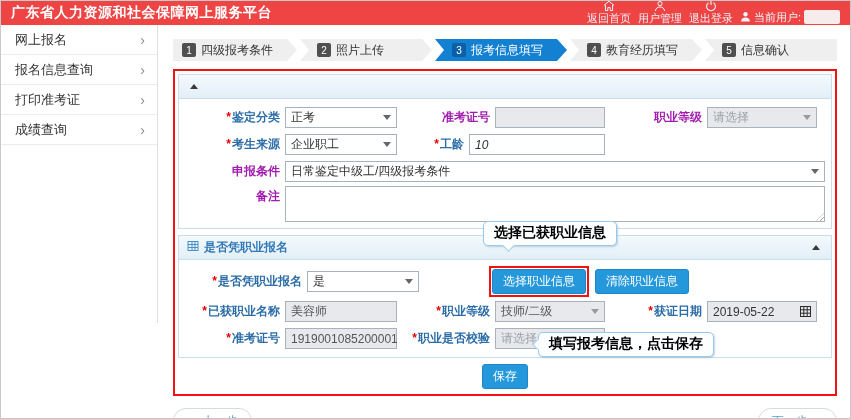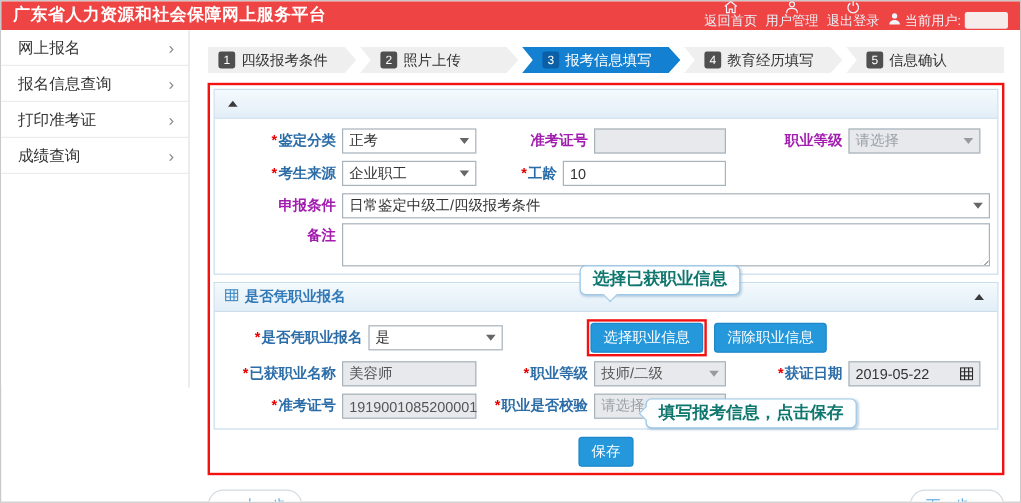--- a/index.html
+++ b/index.html
@@ -51,29 +51,29 @@
   .star { color:#e60000; margin-right:1px; }
   .ctl { height:21px; border:1px solid #a7b2bb; font-size:12px; display:flex; align-items:center; padding:0 5px; background:#fff; color:#333; }
   .sel { justify-content:space-between; cursor:pointer; }
   .dda { width:0; height:0; border-left:4px solid transparent; border-right:4px solid transparent; border-top:5px solid #666; margin-left:4px; }
   .dis { background:#e7e9ec; color:#555; }
   .dis .dda { border-top-color:#9a9a9a; }
   .ph { color:#9aa1a8; }
   .tareawrap { position:relative; flex:1; }
   .tarea { width:100%; height:36px; border:1px solid #a7b2bb; font:12px "Liberation Sans","DejaVu Sans",sans-serif; resize:none; padding:2px 4px; display:block; }
   .grip { position:absolute; right:1px; bottom:1px; width:8px; height:8px; background:repeating-linear-gradient(135deg,#fff 0 2px,#a9a9a9 2px 3px); clip-path:polygon(100% 0,100% 100%,0 100%); pointer-events:none; }
-  .w100{width:100px;} .w112{width:112px;} .w98{width:98px;} .w110{width:110px;} .w102{width:102px;} .w72{width:72px;} .w136{width:136px;} .w122{width:122px;} .grow{flex:1;}
+  .w100{width:100px;} .w112{width:112px;} .w98{width:98px;} .w110{width:110px;} .w102{width:102px;} .w72{width:72px;} .w136{width:136px;font-style:italic;} .w122{width:122px;} .grow{flex:1;}
   .cal-ic { margin-left:4px; display:flex; }
   
   .btn-blue { background:#2598dc; color:#fff; font-size:12px; border:1px solid #1d87c9; border-radius:3px; padding:3px 10px; cursor:pointer; font-family:inherit; }
   .red-hl { border:2px solid #f31212; padding:1px; display:inline-flex; }
   .btnrow { margin-left:70px; display:flex; align-items:center; gap:6px; }
   .saverow { display:flex; justify-content:center; margin:5px 0 2px; }
   
-  .callout { position:absolute; background:#fdfeff; border:1px solid #9cc7e6; border-radius:5px; color:#0f766e; font-size:14px; font-weight:bold; padding:2px 10px 3px; box-shadow:1px 1px 2px rgba(120,160,190,.45); white-space:nowrap; z-index:5; }
+  .callout { position:absolute; background:#fdfeff; border:1px solid #9cc7e6; border-radius:5px; color:#000000; font-size:14px; font-weight:bold; padding:2px 10px 3px; box-shadow:1px 1px 2px rgba(120,160,190,.45); white-space:nowrap; z-index:5; }
   .callout .tail { position:absolute; width:9px; height:9px; background:#fdfeff; transform:rotate(45deg); }
   .callout.c1 { left:325px; top:196px; }
   .callout.c1 .tail { bottom:-5px; left:20px; border-right:1px solid #9cc7e6; border-bottom:1px solid #9cc7e6; }
   .callout.c2 { left:380px; top:307px; }
   .callout.c2 .tail { left:-5px; top:7px; border-left:1px solid #9cc7e6; border-bottom:1px solid #9cc7e6; }
   
   .footnav { display:flex; justify-content:space-between; margin-top:12px; }
   .pill { background:#fff; border:1px solid #d2dbe1; border-radius:13px; padding:4px 13px; color:#4da3de; font-size:12px; cursor:pointer; font-family:inherit; }
 </style>
 </head>

